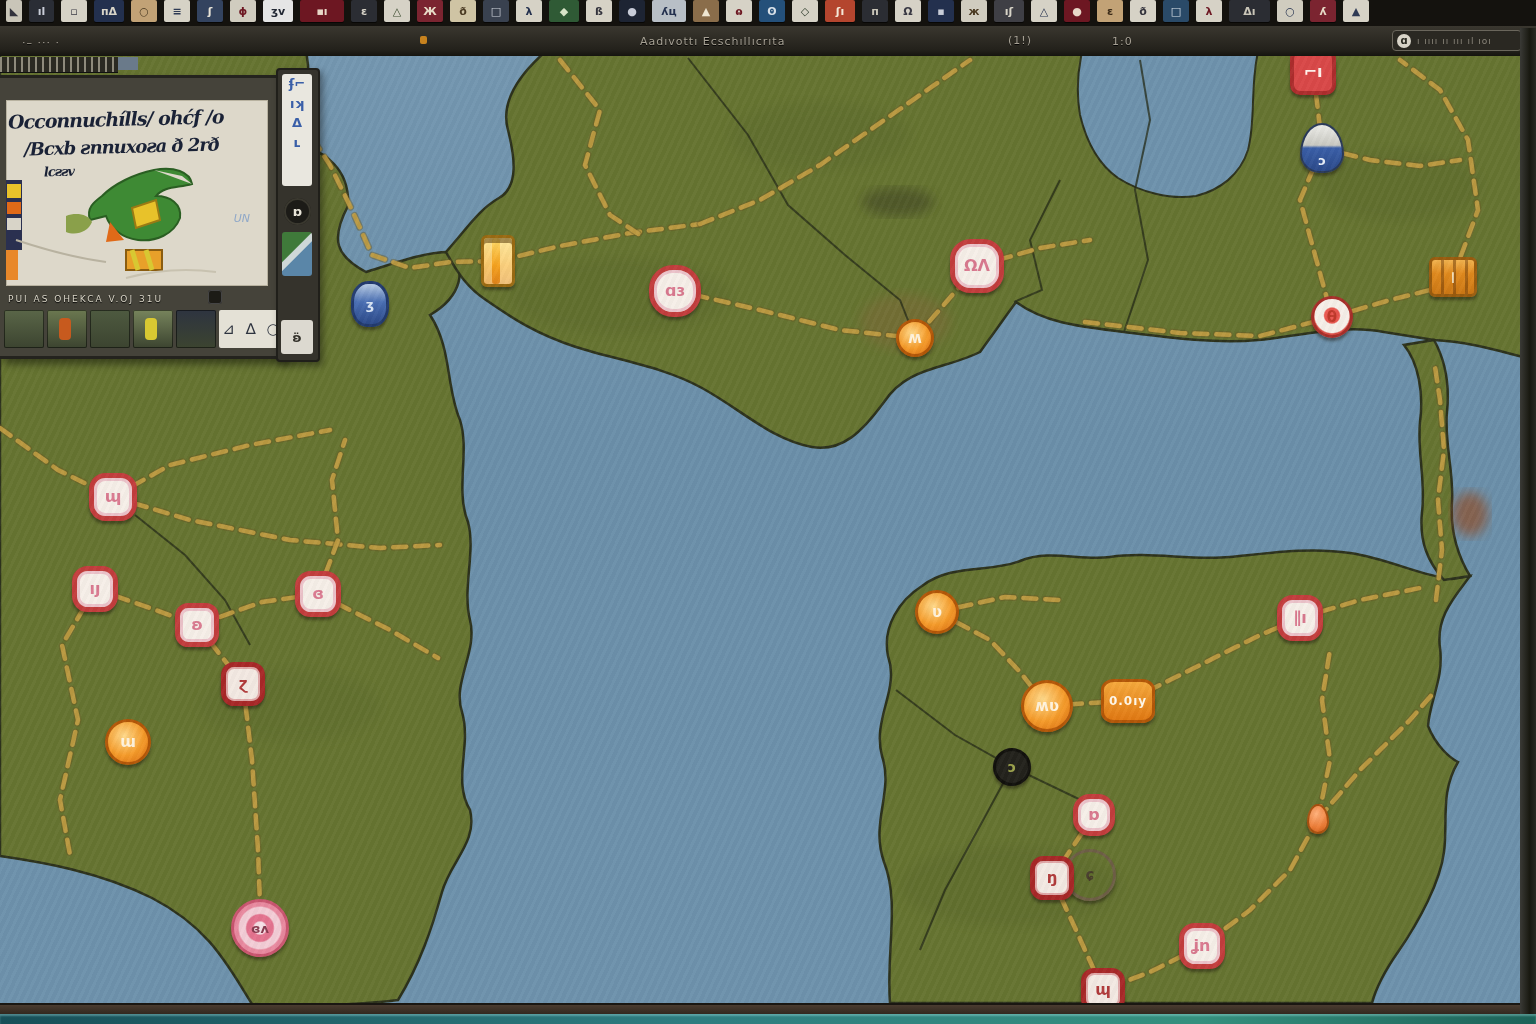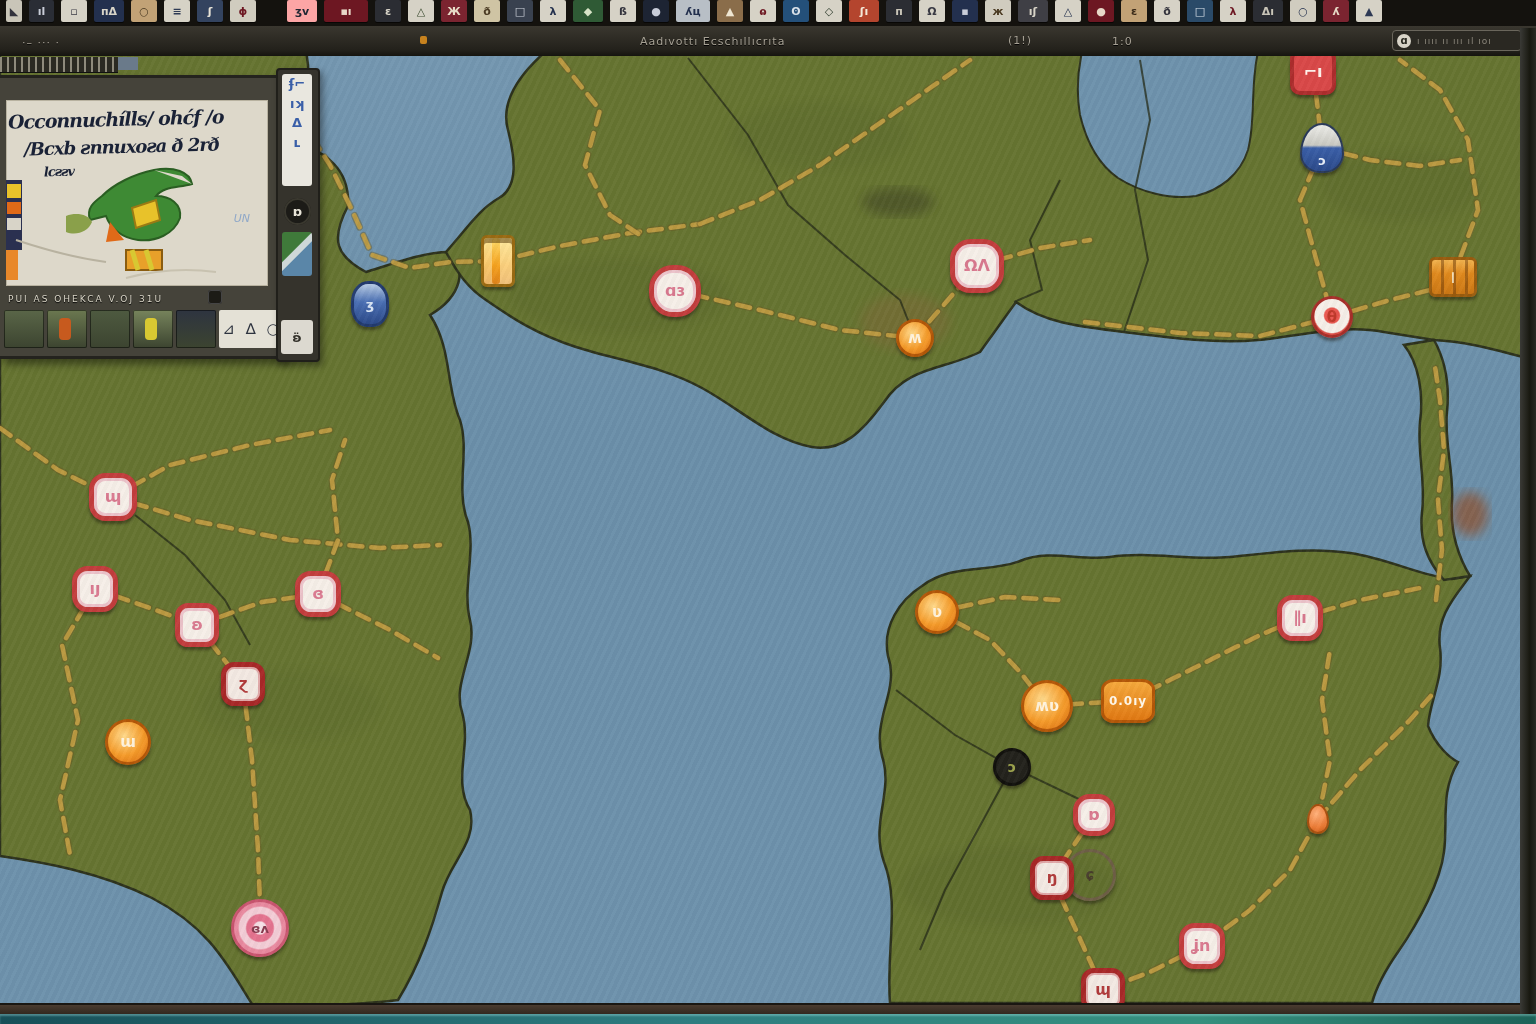--- a/index.html
+++ b/index.html
@@ -124,21 +124,21 @@
 
   <div id="icon-strip">
       <div class="tool-tile" style="width: 16px; background: rgb(201, 197, 184); color: rgb(50, 50, 60);">◣</div>
       <div class="tool-tile" style="width: 25px; background: rgb(42, 45, 53); color: rgb(201, 205, 216);">ıl</div>
       <div class="tool-tile" style="width: 26px; background: rgb(214, 210, 198); color: rgb(58, 58, 68);">▫</div>
       <div class="tool-tile" style="width: 30px; background: rgb(35, 48, 78); color: rgb(216, 212, 200);">пΔ</div>
       <div class="tool-tile" style="width: 26px; background: rgb(194, 162, 118); color: rgb(74, 58, 34);">○</div>
       <div class="tool-tile" style="width: 26px; background: rgb(214, 210, 198); color: rgb(46, 58, 85);">≡</div>
       <div class="tool-tile" style="width: 26px; background: rgb(51, 67, 95); color: rgb(232, 228, 216);">ʃ</div>
       <div class="tool-tile" style="width: 26px; background: rgb(208, 204, 191); color: rgb(109, 23, 34);">ɸ</div>
-      <div class="tool-tile" style="width: 30px; background: #fca5a5; color: rgb(34, 39, 51); margin-left: 24px;">ʒv</div>
+      <div class="tool-tile" style="width: 30px; background: #e5e5e5; color: rgb(34, 39, 51);">ʒv</div>
       <div class="tool-tile" style="width: 44px; background: rgb(109, 23, 34); color: rgb(232, 216, 200);">▪ı</div>
       <div class="tool-tile" style="width: 26px; background: rgb(43, 45, 51); color: rgb(216, 212, 200);">ɛ</div>
       <div class="tool-tile" style="width: 26px; background: rgb(214, 210, 198); color: rgb(58, 74, 46);">△</div>
       <div class="tool-tile" style="width: 26px; background: rgb(123, 36, 48); color: rgb(232, 220, 200);">Ж</div>
       <div class="tool-tile" style="width: 26px; background: rgb(207, 196, 164); color: rgb(74, 58, 34);">ð</div>
       <div class="tool-tile" style="width: 26px; background: rgb(57, 65, 79); color: rgb(208, 212, 220);">□</div>
       <div class="tool-tile" style="width: 26px; background: rgb(214, 210, 198); color: rgb(35, 48, 78);">λ</div>
       <div class="tool-tile" style="width: 30px; background: rgb(47, 90, 53); color: rgb(216, 228, 200);">◆</div>
       <div class="tool-tile" style="width: 26px; background: rgb(214, 210, 198); color: rgb(50, 50, 60);">ß</div>
       <div class="tool-tile" style="width: 26px; background: rgb(29, 36, 51); color: rgb(200, 204, 216);">●</div>
@@ -152,21 +152,21 @@
       <div class="tool-tile" style="width: 26px; background: rgb(214, 210, 198); color: rgb(58, 58, 68);">Ω</div>
       <div class="tool-tile" style="width: 26px; background: rgb(35, 48, 78); color: rgb(201, 205, 216);">▪</div>
       <div class="tool-tile" style="width: 26px; background: rgb(208, 204, 191); color: rgb(74, 58, 34);">ж</div>
       <div class="tool-tile" style="width: 30px; background: rgb(63, 63, 69); color: rgb(216, 212, 200);">ıʃ</div>
       <div class="tool-tile" style="width: 26px; background: rgb(214, 210, 198); color: rgb(35, 48, 78);">△</div>
       <div class="tool-tile" style="width: 26px; background: rgb(109, 23, 34); color: rgb(232, 216, 200);">●</div>
       <div class="tool-tile" style="width: 26px; background: rgb(194, 162, 118); color: rgb(58, 42, 24);">ɛ</div>
       <div class="tool-tile" style="width: 26px; background: rgb(214, 210, 198); color: rgb(50, 50, 60);">ð</div>
       <div class="tool-tile" style="width: 26px; background: rgb(42, 74, 104); color: rgb(216, 224, 232);">□</div>
       <div class="tool-tile" style="width: 26px; background: rgb(214, 210, 198); color: rgb(109, 23, 34);">λ</div>
-      <div class="tool-tile" style="width: 30px; background: rgb(43, 45, 51); color: rgb(201, 197, 184);">Δı</div>
+      <div class="tool-tile" style="width: 41px; background: rgb(43, 45, 51); color: rgb(201, 197, 184);">Δı</div>
       <div class="tool-tile" style="width: 26px; background: rgb(208, 204, 191); color: rgb(35, 48, 78);">○</div>
       <div class="tool-tile" style="width: 26px; background: rgb(123, 36, 48); color: rgb(232, 220, 200);">ʎ</div>
       <div class="tool-tile" style="width: 26px; background: rgb(214, 210, 198); color: rgb(46, 58, 85);">▲</div>
     </div>
 
   <div id="menu-bar">
     <span id="mb-left" class="garble">·–  ···  ·</span>
     <span id="mb-amber-dot"></span>
     <span id="mb-title" class="garble">Aadıvottı  Ecschıllıcrıta</span>
     <span id="mb-badge" class="garble">(1!)</span>

